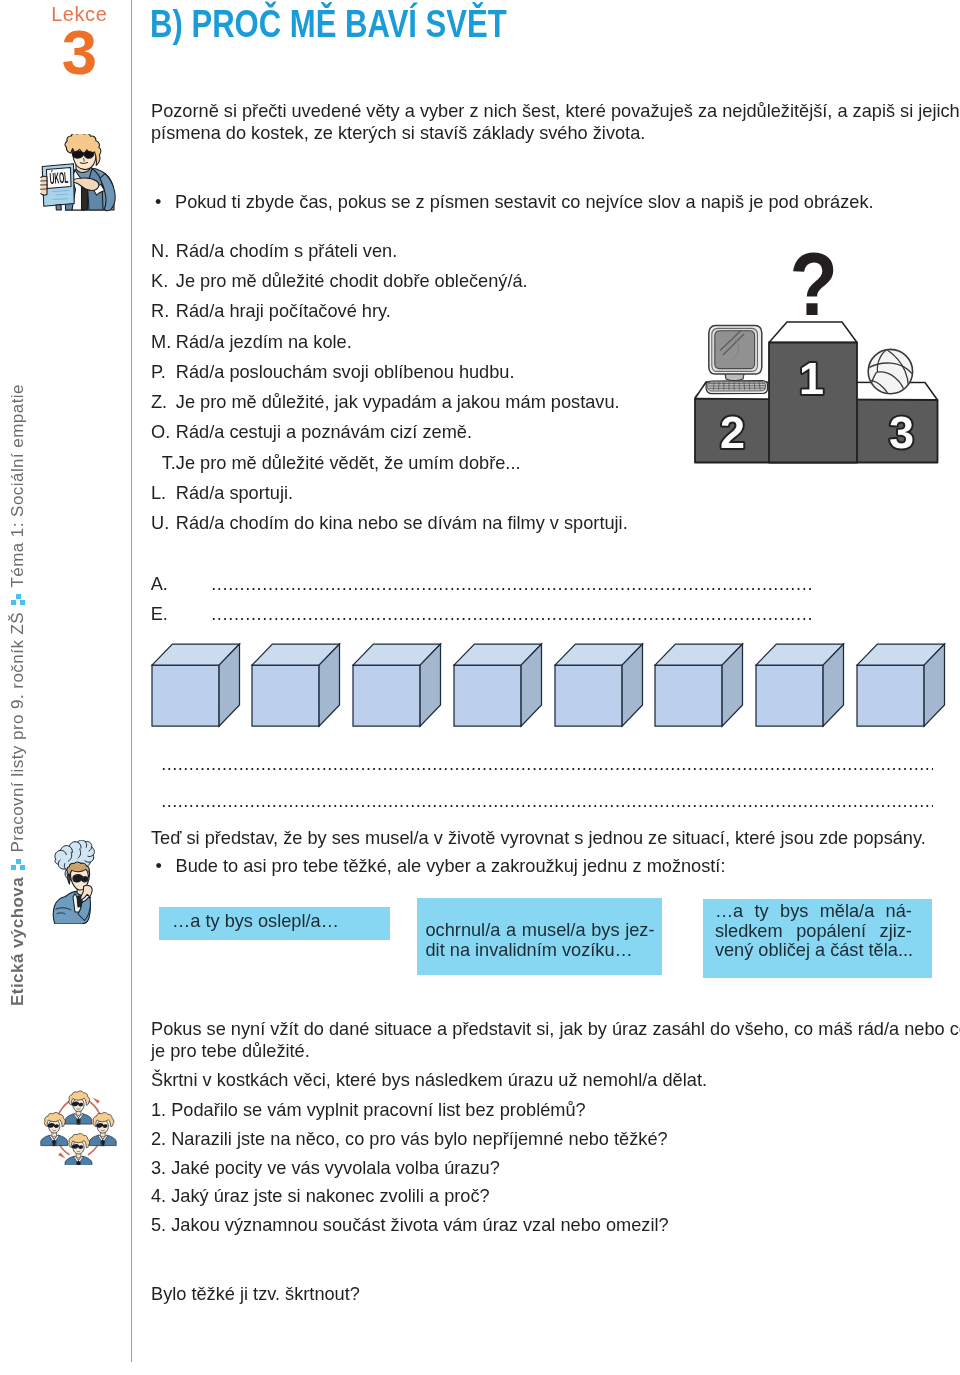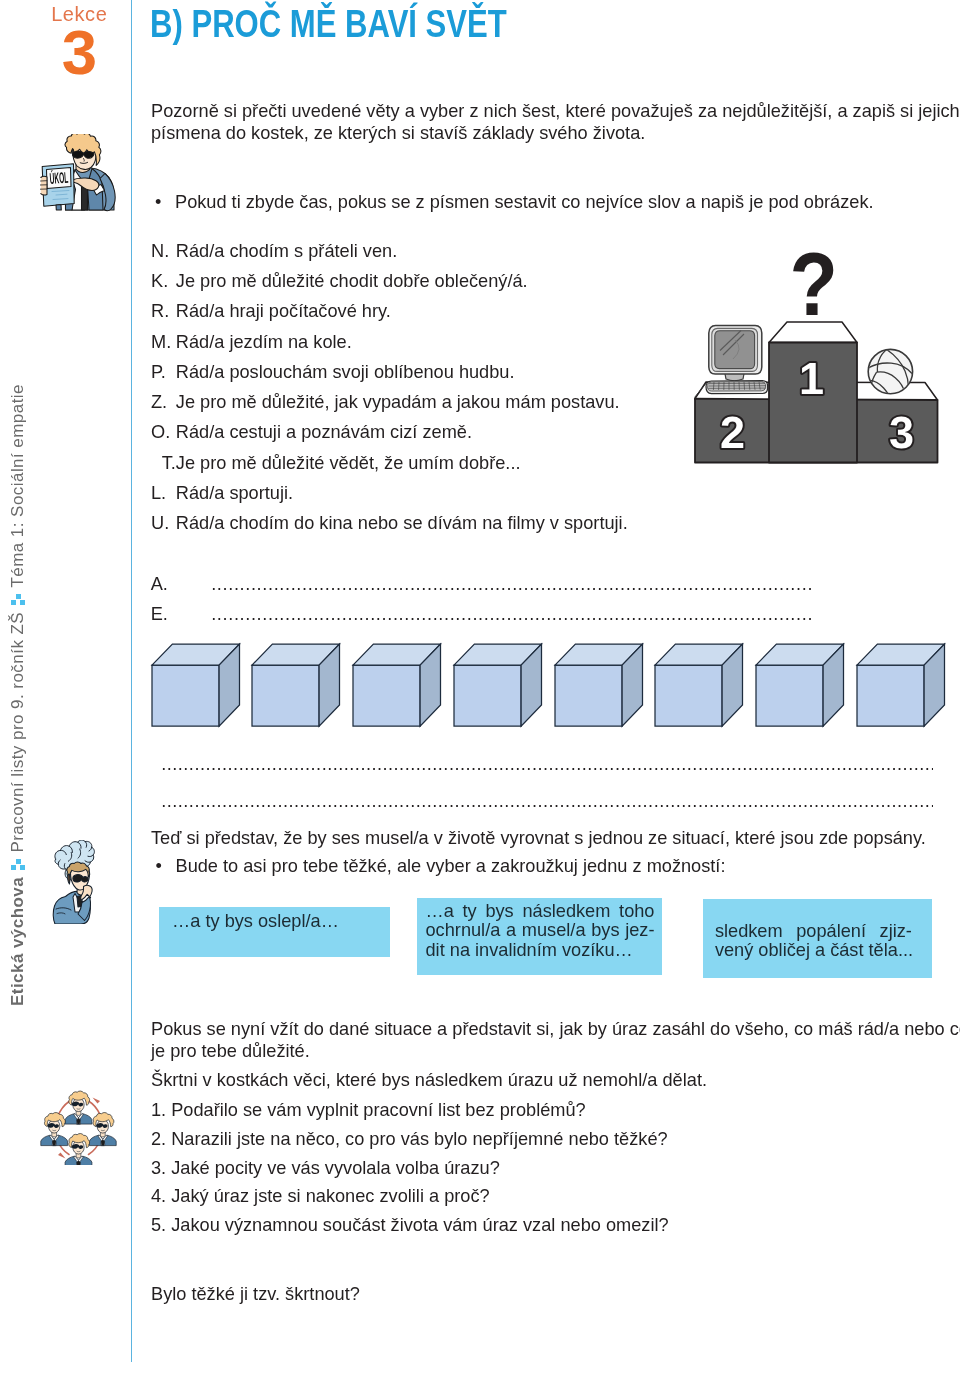--- a/index.html
+++ b/index.html
@@ -369,29 +369,29 @@
       <path d="M31 62.5 C33.8 61.2 36.4 59 38.2 56.6 C39.8 60 39.8 65 38.8 69.5
                C37.8 74 35.8 78 33.5 80.5 L27 74 C29 71 30.6 67 31 62.5 Z" fill="#6d9cbf"></path>
 
       <path d="M5 69 C10 67 16 67.5 20 70" fill="none" stroke-width="0.9"></path>
       <path d="M6 73.5 C9 72.5 12 72.6 14 73.8" fill="none" stroke-width="0.8"></path>
     </g>
   </svg>
   </div>
 
   <div id="oboxes">
-      <div class="obox" style="left: 159.1px; top: 906.7px; width: 230.5px; height: 50px;">
+      <div class="obox" style="left: 159.1px; top: 906.7px; width: 230.5px; height: 33px;">
         <div class="oline" style="left: 13px; top: 4.9px; width: 161px;">…a ty bys oslepl/a…</div>
       </div>
       <div class="obox" style="left: 417px; top: 898.4px; width: 244.7px; height: 76.6px;">
-        <div class="oline just" style="left: 8.5px; top: 3.3px; width: 229px;">…a ty bys následkem toho</div>
         <div class="oline just" style="left: 8.5px; top: 22.8px; width: 229px;">ochrnul/a a musel/a bys jez-</div>
         <div class="oline" style="left: 8.5px; top: 42.3px; width: 229px;">dit na invalidním vozíku…</div>
       </div>
       <div class="obox" style="left: 703.3px; top: 898.6px; width: 228.5px; height: 79.7px;">
+        <div class="oline just" style="left: 11.6px; top: 3.5px; width: 197px;">…a ty bys měla/a ná-</div>
         <div class="oline just" style="left: 11.6px; top: 23px; width: 197px;">sledkem popálení zjiz-</div>
         <div class="oline" style="left: 11.6px; top: 42.5px; width: 197px;">vený obličej a část těla...</div>
       </div>
     </div>
 
   <div class="t" style="left:151px;top:1017.7px;width:830px;">Pokus se nyní vžít do dané situace a představit si, jak by úraz zasáhl do všeho, co máš rád/a nebo co je pro tebe důležité.</div>
   <div class="t" style="left:151px;top:1068.7px;width:812px;">Škrtni v kostkách věci, které bys následkem úrazu už nemohl/a dělat.</div>
 
   <div style="position:absolute;left:40px;top:1089px;width:78px;height:76px;">
   <svg width="78" height="76" viewBox="0 0 78 76" xmlns="http://www.w3.org/2000/svg">

